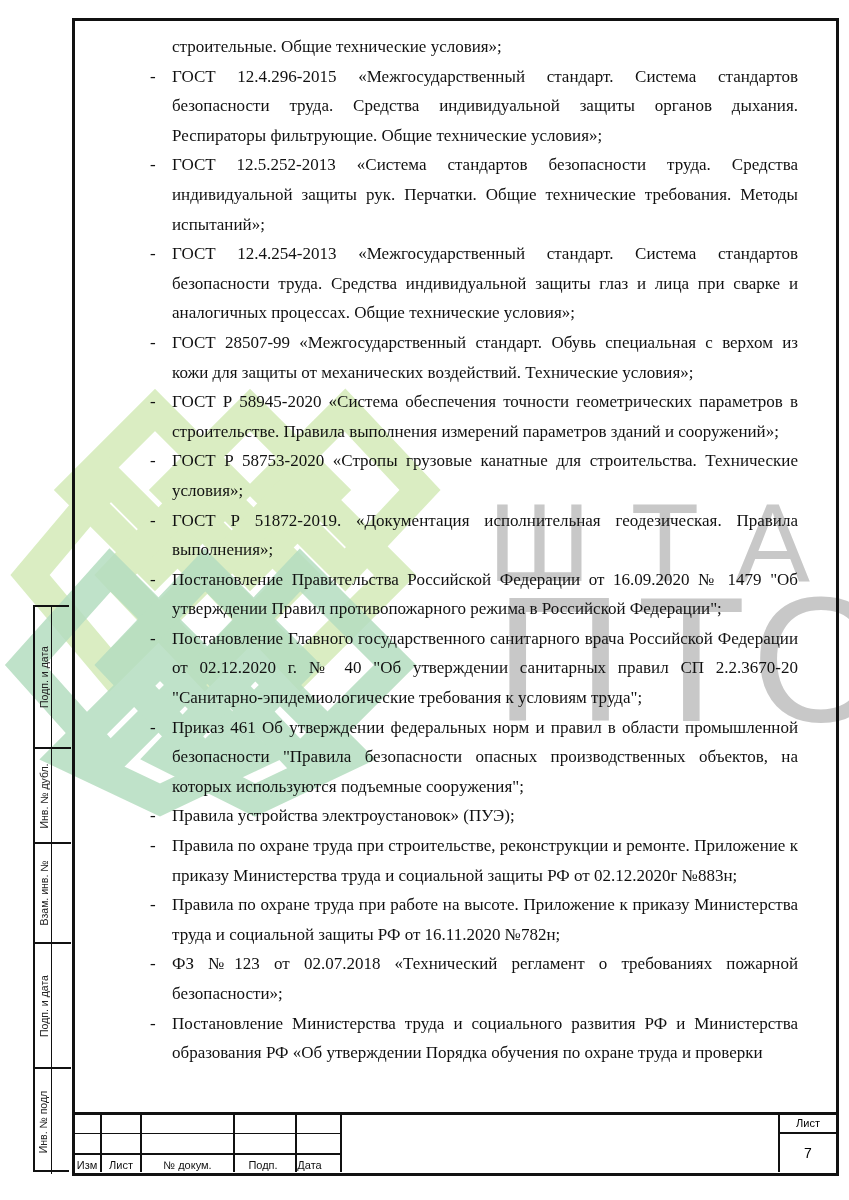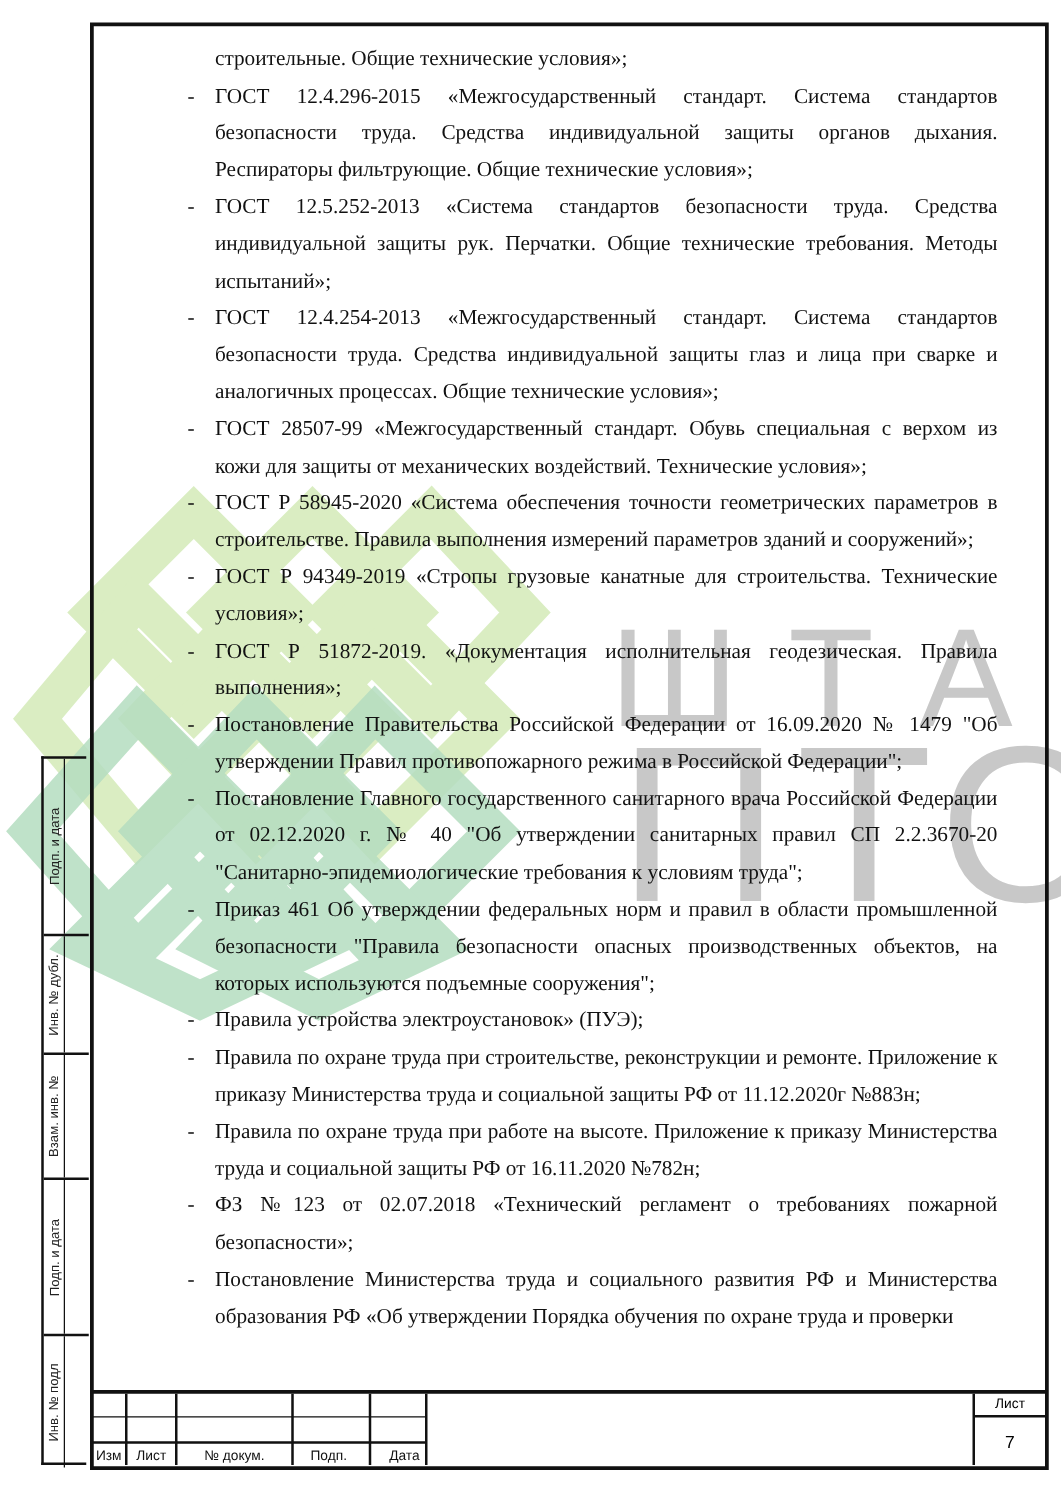--- a/index.html
+++ b/index.html
@@ -90,21 +90,21 @@
   <div class="item">
       <span class="dash">-</span>
       <p>ГОСТ 28507-99 «Межгосударственный стандарт. Обувь специальная с верхом из кожи для защиты от механических воздействий. Технические условия»;</p>
     </div>
   <div class="item">
       <span class="dash">-</span>
       <p>ГОСТ Р 58945-2020 «Система обеспечения точности геометрических параметров в строительстве. Правила выполнения измерений параметров зданий и сооружений»;</p>
     </div>
   <div class="item">
       <span class="dash">-</span>
-      <p>ГОСТ Р 94349-2019 «Стропы грузовые канатные для строительства. Технические условия»;</p>
+      <p>ГОСТ Р 58753-2020 «Стропы грузовые канатные для строительства. Технические условия»;</p>
     </div>
   <div class="item">
       <span class="dash">-</span>
       <p>ГОСТ Р 51872-2019. «Документация исполнительная геодезическая. Правила выполнения»;</p>
     </div>
   <div class="item">
       <span class="dash">-</span>
       <p>Постановление Правительства Российской Федерации от 16.09.2020 № 1479 "Об утверждении Правил противопожарного режима в Российской Федерации";</p>
     </div>
   <div class="item">
@@ -114,21 +114,21 @@
   <div class="item">
       <span class="dash">-</span>
       <p>Приказ 461 Об утверждении федеральных норм и правил в области промышленной безопасности "Правила безопасности опасных производственных объектов, на которых используются подъемные сооружения";</p>
     </div>
   <div class="item">
       <span class="dash">-</span>
       <p>Правила устройства электроустановок» (ПУЭ);</p>
     </div>
   <div class="item">
       <span class="dash">-</span>
-      <p>Правила по охране труда при строительстве, реконструкции и ремонте. Приложение к приказу Министерства труда и социальной защиты РФ от 11.12.2020г №883н;</p>
+      <p>Правила по охране труда при строительстве, реконструкции и ремонте. Приложение к приказу Министерства труда и социальной защиты РФ от 02.12.2020г №883н;</p>
     </div>
   <div class="item">
       <span class="dash">-</span>
       <p>Правила по охране труда при работе на высоте. Приложение к приказу Министерства труда и социальной защиты РФ от 16.11.2020 №782н;</p>
     </div>
   <div class="item">
       <span class="dash">-</span>
       <p>ФЗ №123 от 02.07.2018 «Технический регламент о требованиях пожарной безопасности»;</p>
     </div>
   <div class="item">
@@ -175,18 +175,18 @@
   <div class="hrow thick" style="top:38px"></div>
   <div class="col" style="left:0;width:28px"></div>
   <div class="col" style="left:0;width:68px"></div>
   <div class="col" style="left:0;width:161px"></div>
   <div class="col" style="left:0;width:223px"></div>
   <div class="col" style="left:0;width:268px"></div>
   <span class="lbl" style="left:1px;width:28px">Изм</span>
   <span class="lbl" style="left:30px;width:38px">Лист</span>
   <span class="lbl" style="left:70px;width:91px">№ докум.</span>
   <span class="lbl" style="left:161px;width:60px">Подп.</span>
-  <span class="lbl" style="left:239px;width:25px">Дата</span>
+  <span class="lbl" style="left:225px;width:25px">Дата</span>
   <div class="sheet">
     <div class="sheet-lbl">Лист</div>
     <div class="sheet-num">7</div>
   </div>
 </div>
 
 </body></html>

